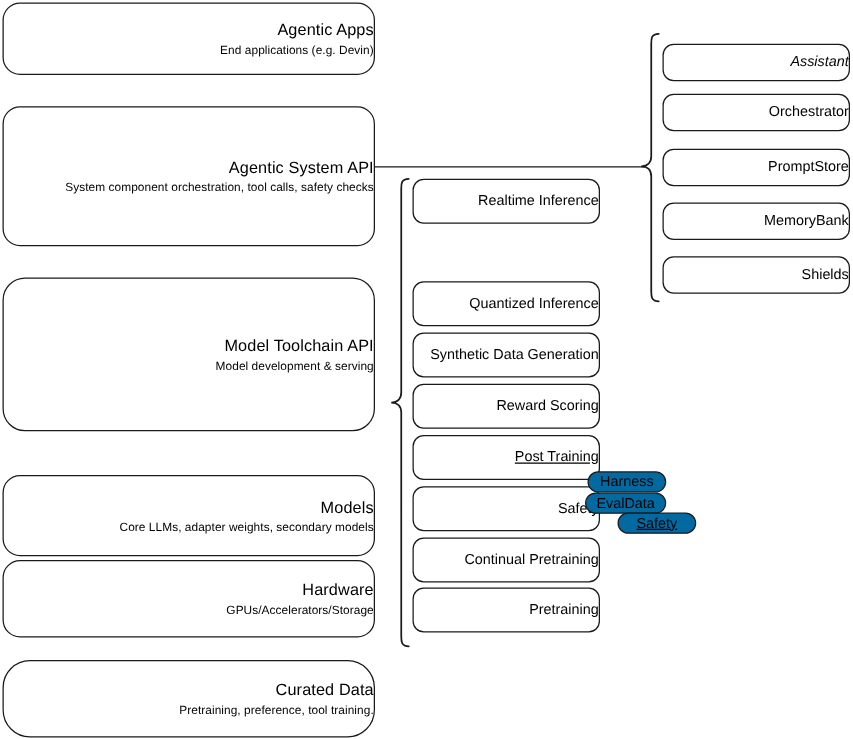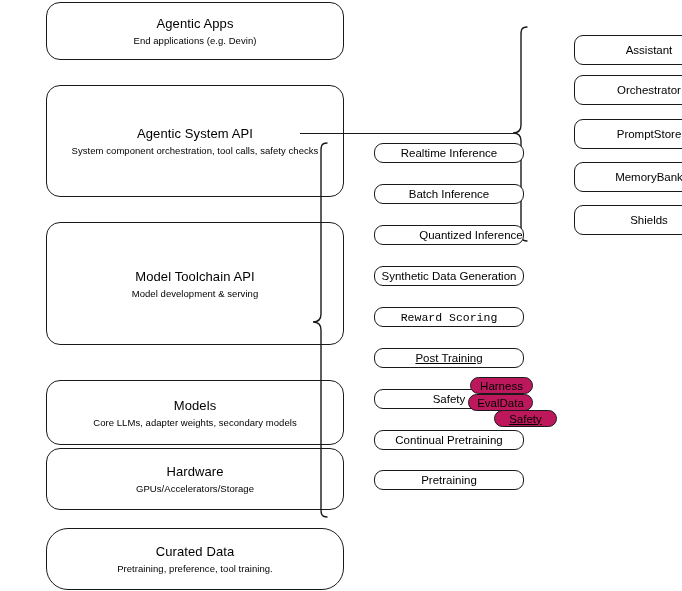--- a/index.html
+++ b/index.html
@@ -21,24 +21,23 @@
 
   
   .box {
     position: absolute;
     box-sizing: border-box;
     background: #ffffff;
     border: 1.3px solid #1a1a1a;
     border-radius: 12px;
     display: flex;
     flex-direction: column;
-    align-items: center;
+    align-items: flex-end;
     justify-content: center;
     text-align: center;
-    margin-left: 44px;
   }
 
   
   .layer {
     left: 2px;
     width: 298px;
     border-radius: 14px;
   }
   .layer .title {
     font-size: 13px;
@@ -49,38 +48,38 @@
     font-size: 9.5px;
     line-height: 13px;
     margin-top: 2px;
     letter-spacing: 0.05px;
   }
 
   
   .mid {
     left: 330px;
     width: 150px;
-    height: 20px;
+    height: 36px;
     border-radius: 9px;
     font-size: 11.5px;
   }
   
   .right {
     left: 530px;
     width: 150px;
     height: 30px;
     border-radius: 9px;
     font-size: 11.5px;
   }
 
   
   .tag {
     position: absolute;
     box-sizing: border-box;
-    background: #be185d;
+    background: #0369a1;
     border: 1.3px solid #1a1a1a;
     border-radius: 999px;
     display: flex;
     align-items: center;
     justify-content: center;
     font-size: 11.5px;
     height: 17px;
     z-index: 5;
   }
 
@@ -104,21 +103,21 @@
   <div class="box layer" style="top:2px;height:58px;">
     <div class="title">Agentic Apps</div>
     <div class="subtitle">End applications (e.g. Devin)</div>
   </div>
 
   <div class="box layer" style="top:85px;height:112px;">
     <div class="title">Agentic System API</div>
     <div class="subtitle">System component orchestration, tool calls, safety checks</div>
   </div>
 
-  <div class="box layer" style="top:222px;height:123px;">
+  <div class="box layer" style="top:222px;height:123px;border-radius:18px;">
     <div class="title">Model Toolchain API</div>
     <div class="subtitle">Model development &amp; serving</div>
   </div>
 
   <div class="box layer" style="top:380px;height:65px;">
     <div class="title">Models</div>
     <div class="subtitle">Core LLMs, adapter weights, secondary models</div>
   </div>
 
   <div class="box layer" style="top:448px;height:62px;">
@@ -141,30 +140,27 @@
 
   <div class="brace" style="left:312px;top:142px;width:16px;height:376px;">
     <svg width="16" height="376" viewBox="0 0 16 376">
       <path d="M15 1 C9 1 9 5 9 9 L9 172 C9 177 6 180 1 180 C6 180 9 183 9 188 L9 367 C9 371 9 375 15 375" fill="none" stroke="#1a1a1a" stroke-width="1.4" stroke-linecap="round"></path>
     </svg>
   </div>
 
   <div class="box mid" style="top:143px;">
     <span>Realtime Inference</span>
   </div>
-  <div class="box mid" style="top:184px;">
-    <span>Batch Inference</span>
-  </div>
   <div class="box mid" style="top:225px;padding-left:44px;">
     <span>Quantized Inference</span>
   </div>
   <div class="box mid" style="top:266px;">
     <span>Synthetic Data Generation</span>
   </div>
-  <div class="box mid" style="top:307px;font-family:Liberation Mono, monospace;">
+  <div class="box mid" style="top:307px;">
     <span>Reward Scoring</span>
   </div>
   <div class="box mid" style="top:348px;text-decoration:underline;">
     <span>Post Training</span>
   </div>
   <div class="box mid" style="top:389px;">
     <span>Safety</span>
   </div>
   <div class="box mid" style="top:430px;">
     <span>Continual Pretraining</span>
@@ -176,21 +172,21 @@
   <div class="tag" style="left:470px;top:377px;width:63px;">
     <span>Harness</span>
   </div>
   <div class="tag" style="left:468px;top:394px;width:65px;">
     <span>EvalData</span>
   </div>
   <div class="tag" style="left:494px;top:410px;width:63px;text-decoration:underline;">
     <span>Safety</span>
   </div>
 
-  <div class="box right" style="top:35px;">
+  <div class="box right" style="top:35px;font-style:italic;">
     <span>Assistant</span>
   </div>
   <div class="box right" style="top:75px;">
     <span>Orchestrator</span>
   </div>
   <div class="box right" style="top:119px;">
     <span>PromptStore</span>
   </div>
   <div class="box right" style="top:162px;">
     <span>MemoryBank</span>

